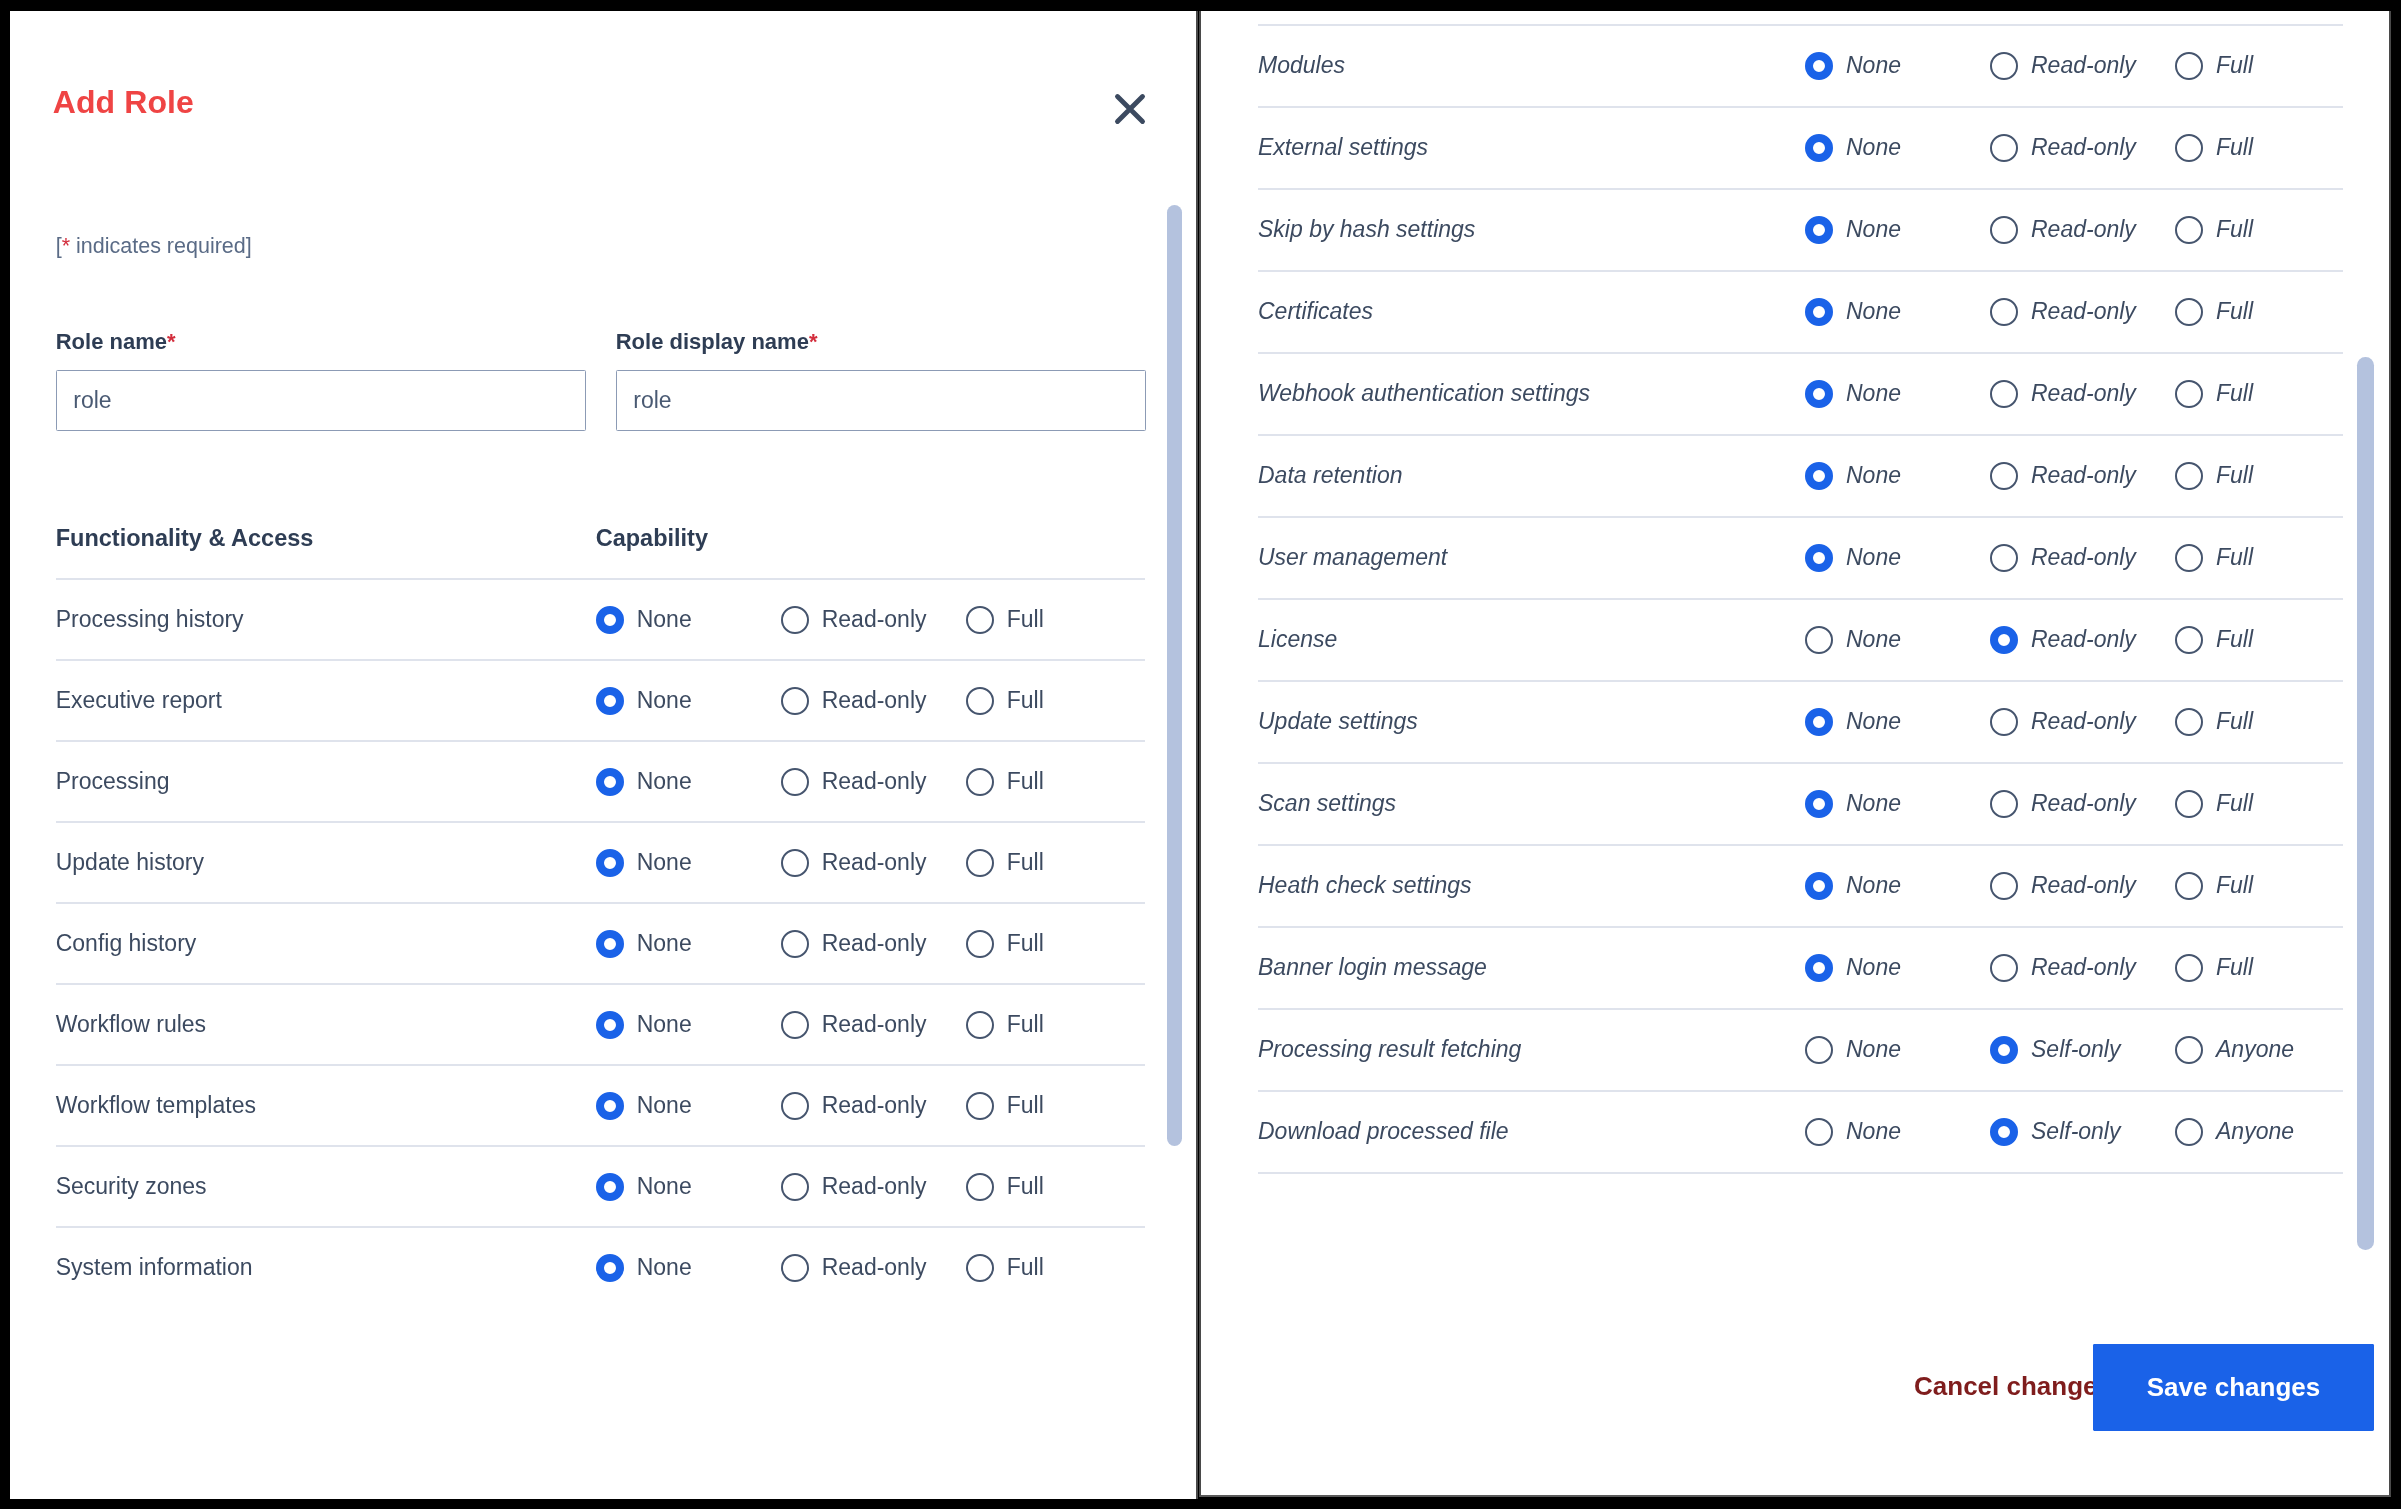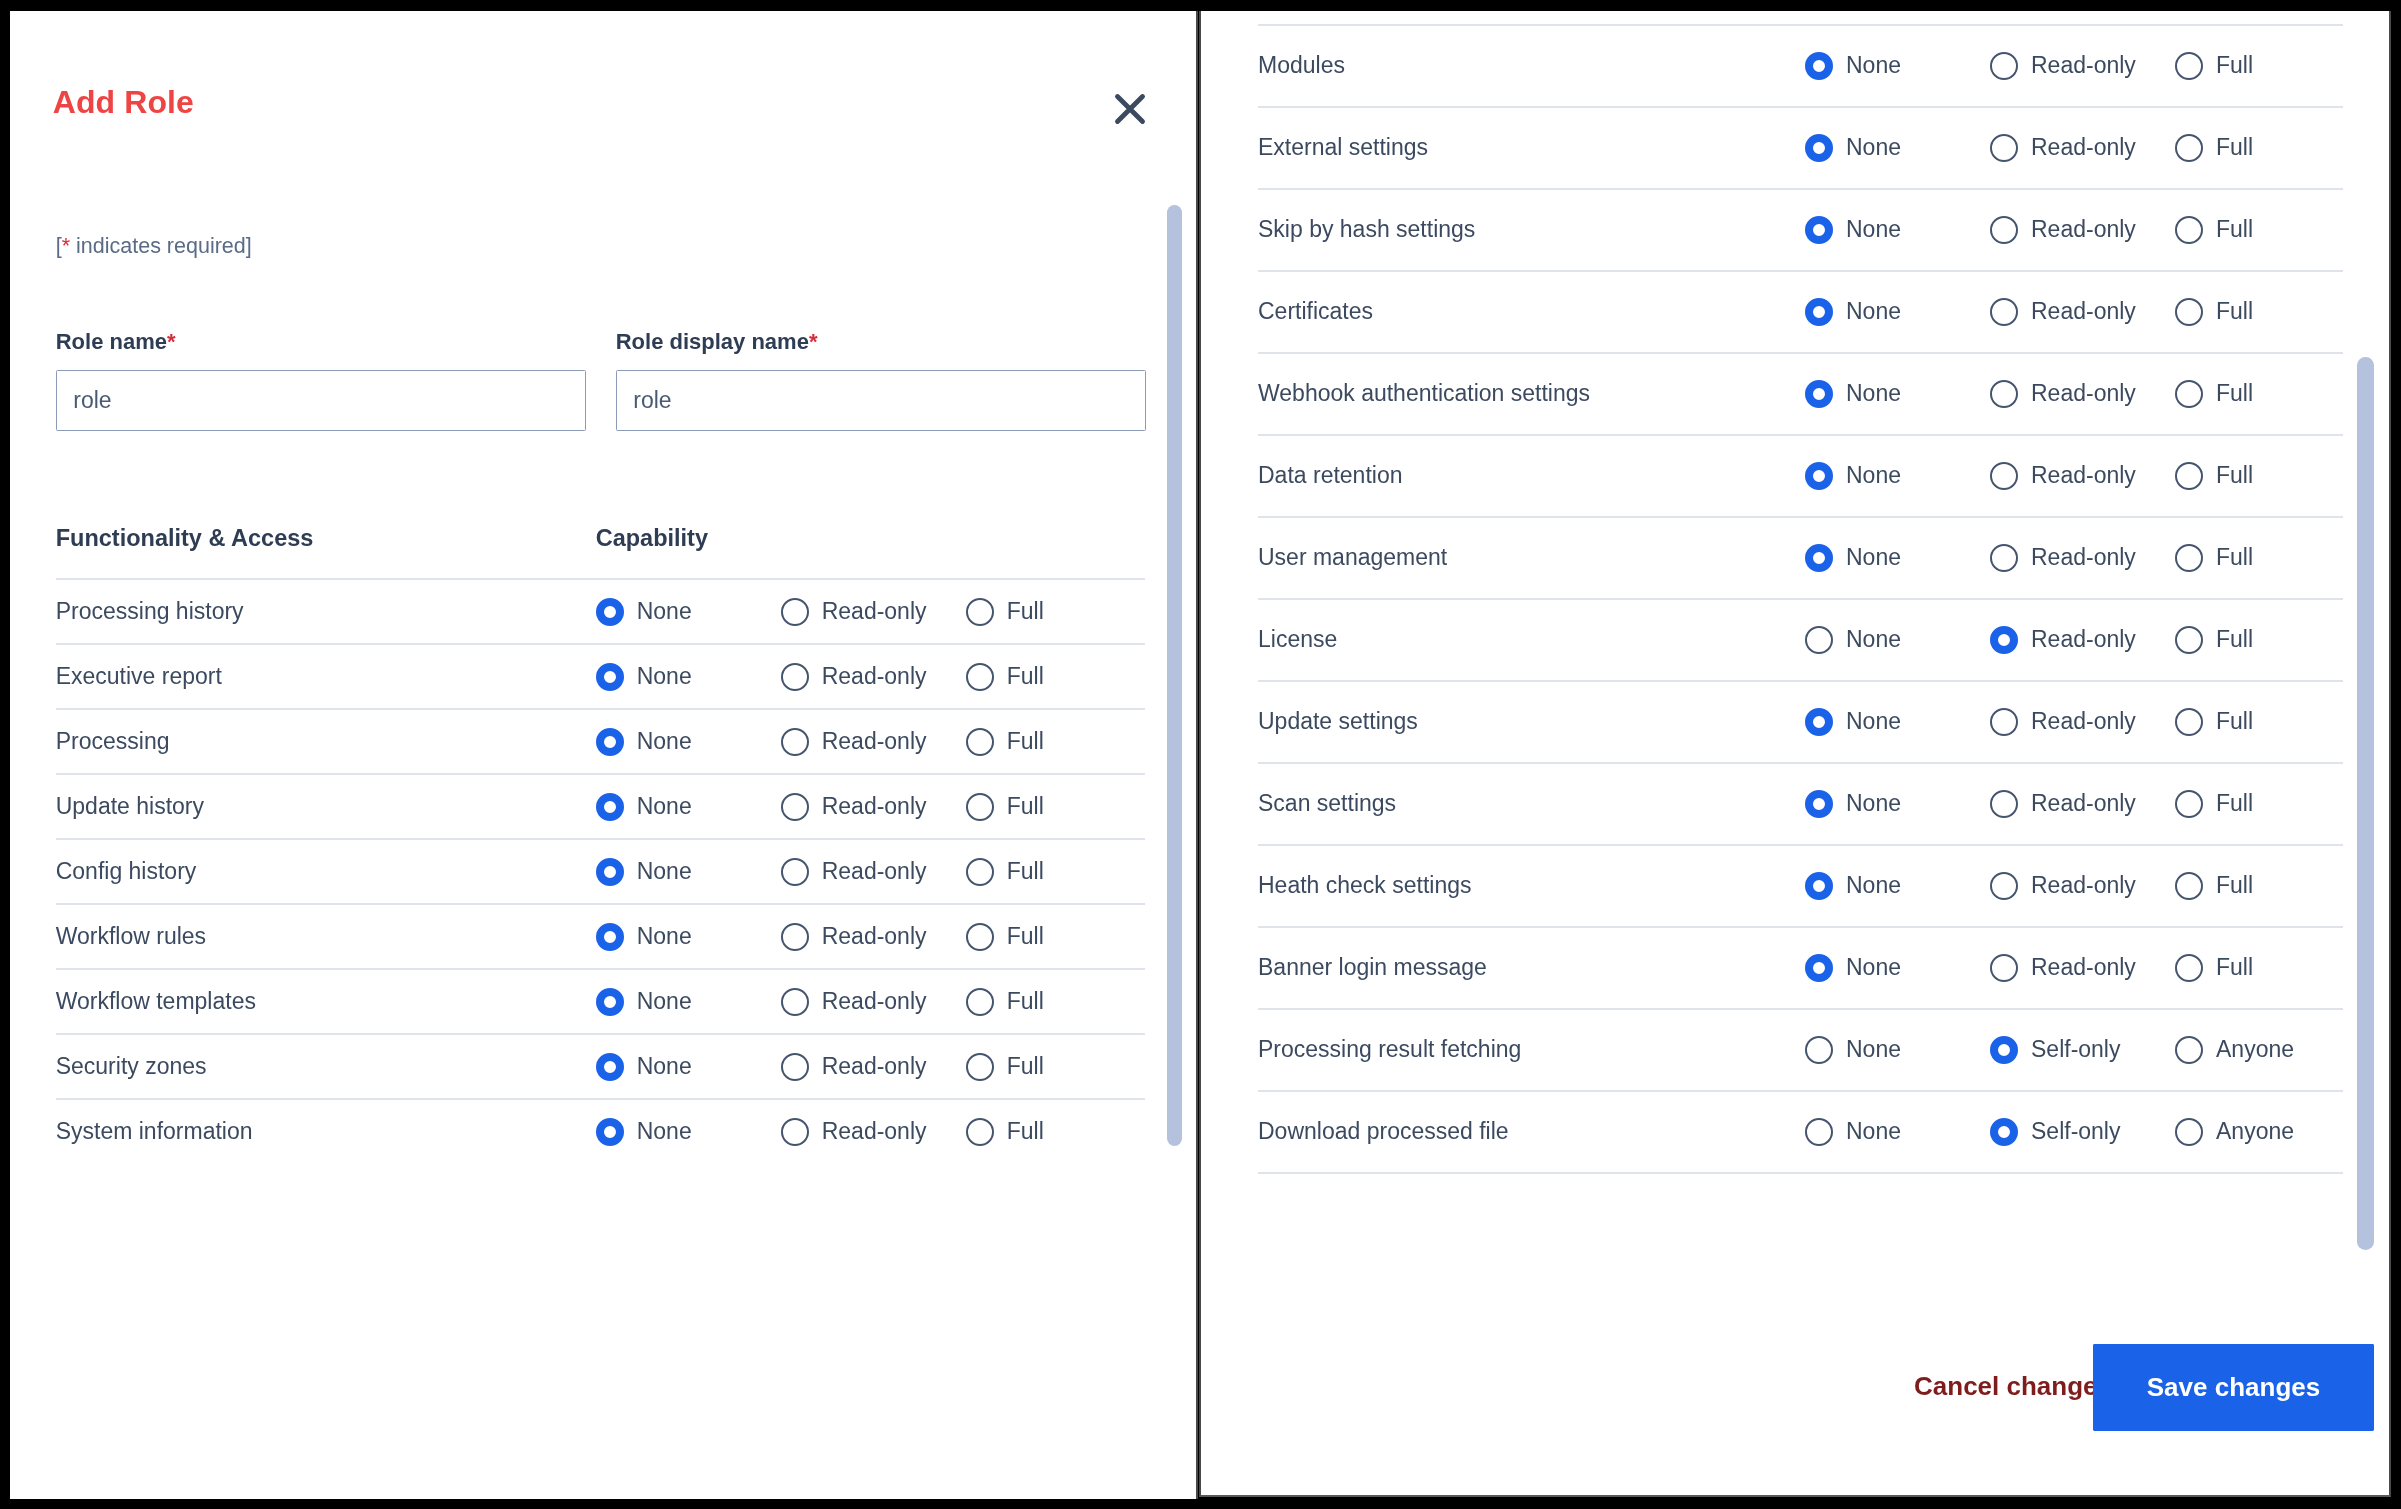--- a/index.html
+++ b/index.html
@@ -81,21 +81,21 @@
     display:inline-block;
   }
   #header-functionality{width:540px;}
   #header-capability{}
 
   
   .perm-table{position:absolute;left:46px;width:1089px;}
   #left-table{top:567px;}
   .perm-row{
     display:flex;align-items:center;
-    height:65px;
+    height:81px;
     border-top:2.1px solid #dfe3ec;
     box-sizing:border-box;
   }
   .perm-row:first-child{border-top:2.1px solid #dfe3ec;}
   .perm-label{
     font-size:23px;color:#3c4a60;font-weight:400;
     flex:0 0 auto;
   }
   #left-table .perm-label{width:540px;}
   #right-table .perm-label{width:547px;}
@@ -130,21 +130,21 @@
     background:transparent;
   }
   #left-scrollbar-thumb{
     position:absolute;right:14px;top:194px;
     width:15px;height:941px;border-radius:7.6px;
     background:#b4c2de;cursor:pointer;
   }
 
   
   #right-table{top:12.5px;left:57px;width:1085px;}
-  #right-table .perm-row{height:82px;}
+  #right-table .perm-row{height:82px;font-style:italic;}
 
   #right-footer{
     position:absolute;left:0;right:0;bottom:0;height:208px;
     background:#fff;
   }
   #cancel-changes-button{
     position:absolute;right:277px;top:84px;
     font-size:26px;font-weight:700;color:#7f1d1d;
     background:transparent;border:0;cursor:pointer;
     font-family:"Liberation Sans", sans-serif;

